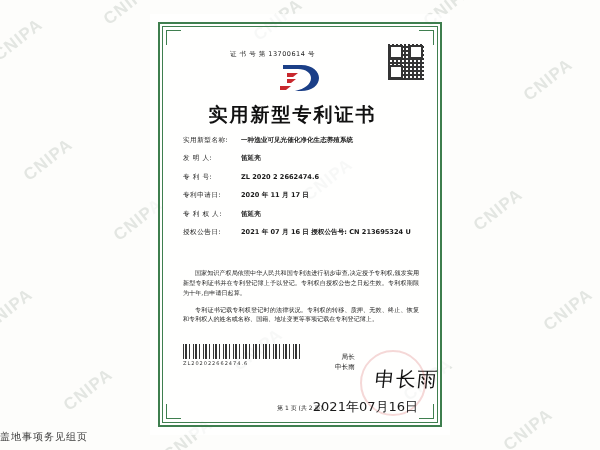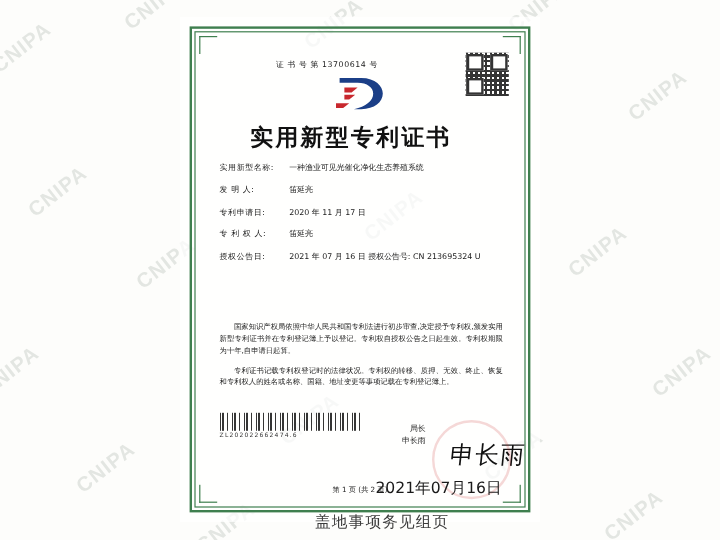--- a/index.html
+++ b/index.html
@@ -154,20 +154,21 @@
     margin-bottom: 8.5px;
   }
   .field-label {
     flex: 0 0 58px;
     letter-spacing: 0.5px;
     white-space: nowrap;
   }
   .field-value {
     flex: 1 1 auto;
     white-space: pre-line;
+    font-weight: bold;
   }
 
   
   #body-text {
     position: absolute;
     left: 33px;
     top: 254px;
     width: 236px;
     font-size: 6.1px;
     line-height: 1.62;
@@ -253,25 +254,23 @@
     font-size: 6px;
     color: #222;
   }
 
   
   #outer-footer {
     position: absolute;
     left: 0;
     right: 0;
     bottom: 6px;
-    text-align: center;
-    font-size: 13px;
+    font-size: 10px;
     color: #3c3c3c;
     letter-spacing: 1px;
-    padding-left: 37px;
   }
 </style>
 </head>
 <body>
 
 <div id="page">
 
   <div class="wm" style="left:-10px; top:30px;">CNIPA</div>
   <div class="wm" style="left:100px; top:-6px;">CNIPA</div>
   <div class="wm" style="left:250px; top:10px;">CNIPA</div>
@@ -318,20 +317,24 @@
     <div id="fields">
       <div class="field-row">
         <div class="field-label">实用新型名称:</div>
         <div class="field-value">一种渔业可见光催化净化生态养殖系统</div>
       </div>
       <div class="field-row">
         <div class="field-label">发 明 人:</div>
         <div class="field-value">笛延亮</div>
       </div>
       <div class="field-row">
+        <div class="field-label">专 利 号:</div>
+        <div class="field-value">ZL 2020 2 2662474.6</div>
+      </div>
+      <div class="field-row">
         <div class="field-label">专利申请日:</div>
         <div class="field-value">2020 年 11 月 17 日</div>
       </div>
       <div class="field-row">
         <div class="field-label">专 利 权 人:</div>
         <div class="field-value">笛延亮</div>
       </div>
       <div class="field-row">
         <div class="field-label">授权公告日:</div>
         <div class="field-value">2021 年 07 月 16 日          授权公告号: CN 213695324 U</div>

